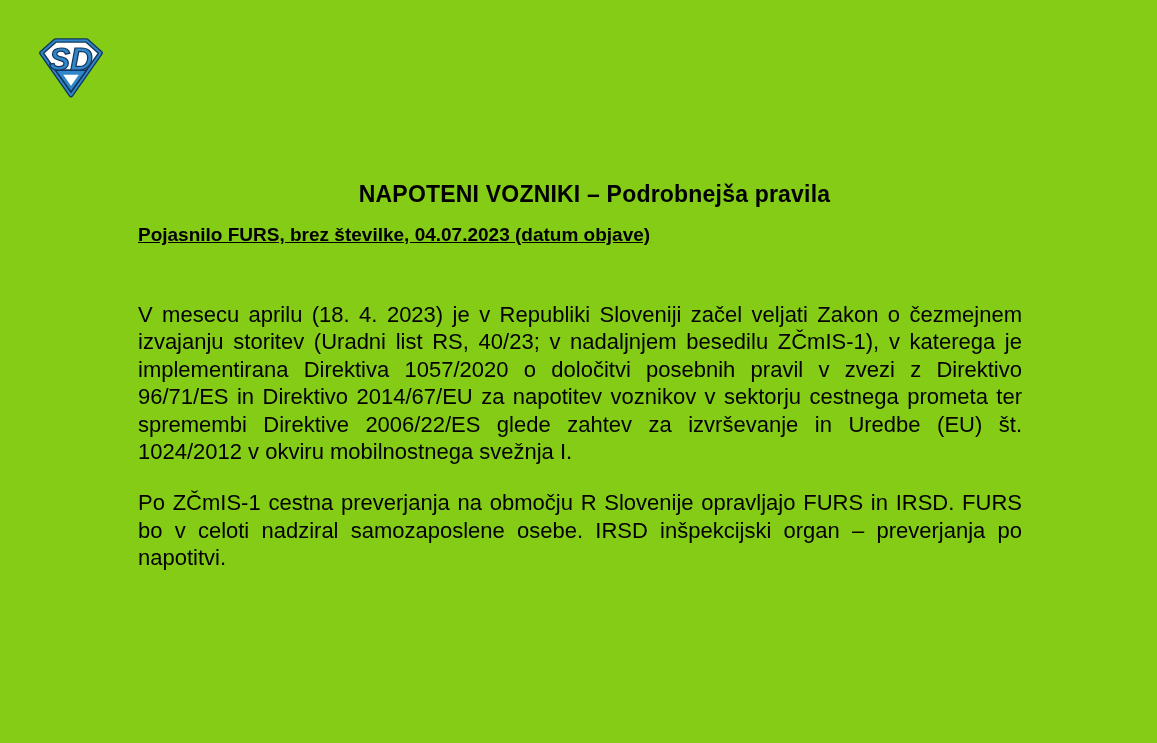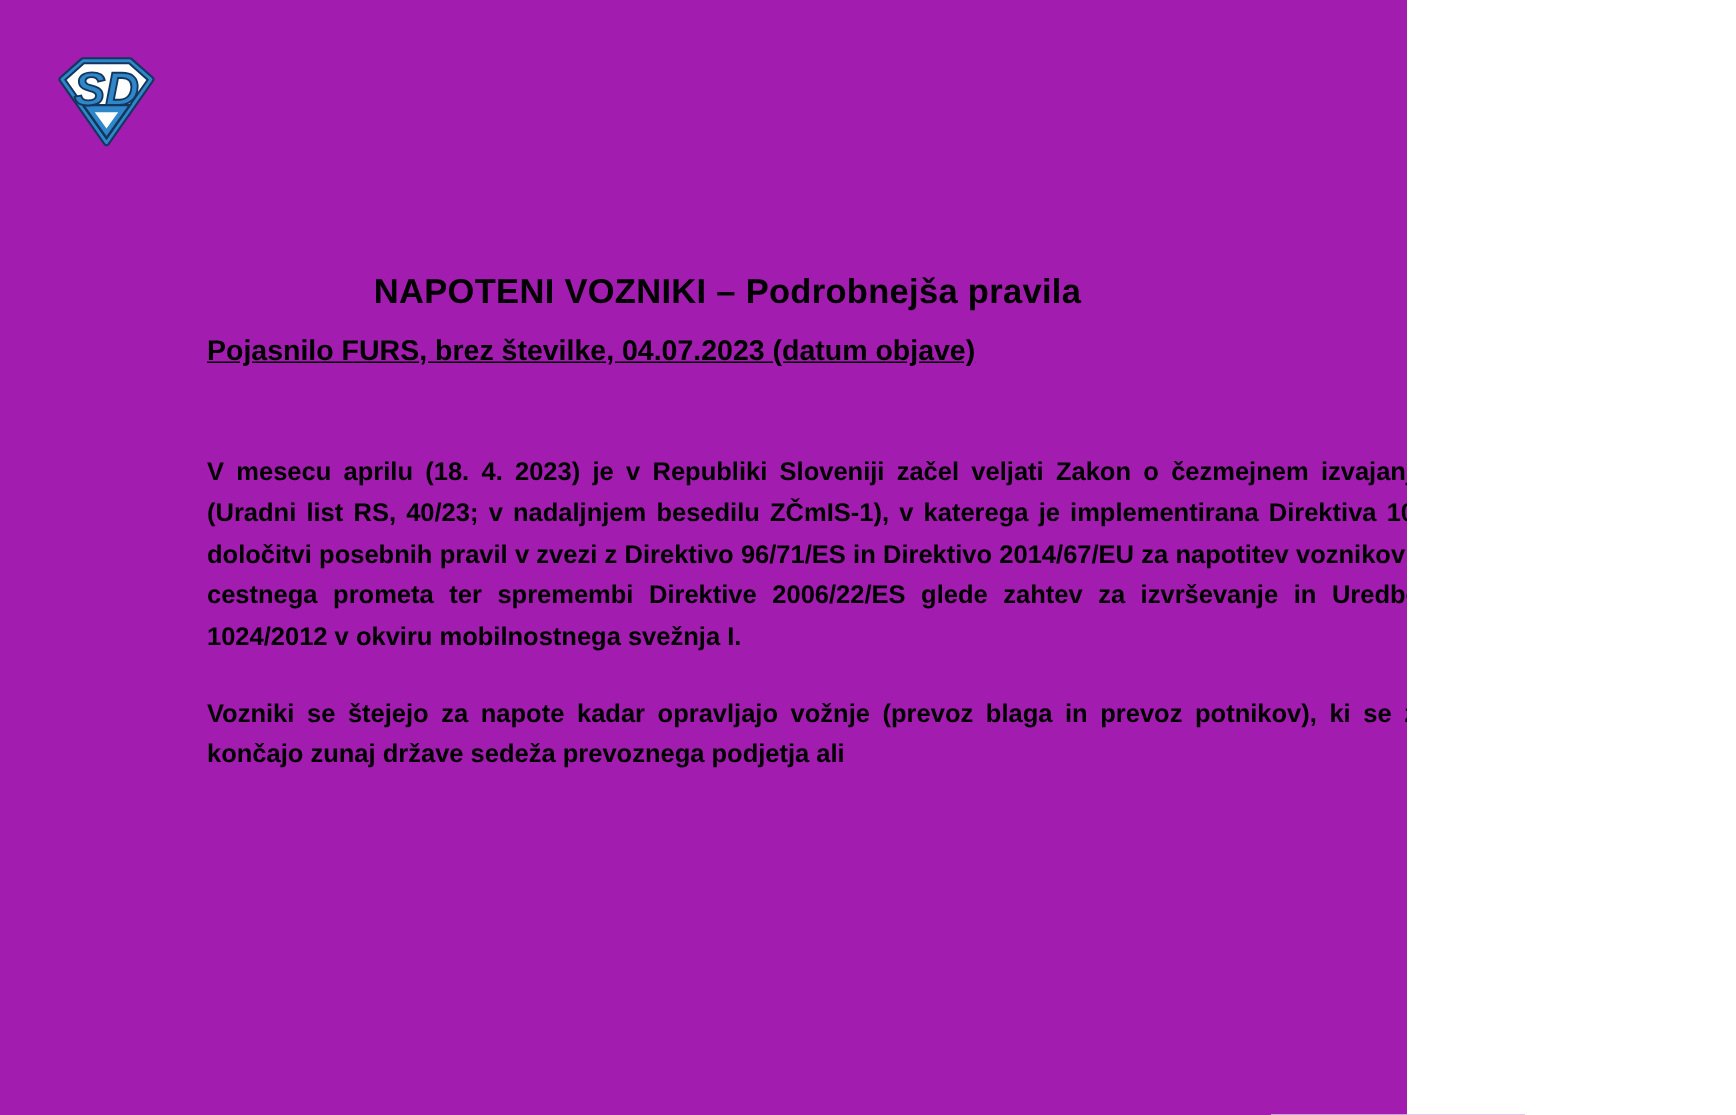--- a/index.html
+++ b/index.html
@@ -2,23 +2,23 @@
 <html><head>
 <meta charset="utf-8">
 <style>
   html, body {
     margin: 0;
     padding: 0;
     background: #ffffff;
   }
   .page {
     position: relative;
-    width: 938px;
+    width: 1157px;
     height: 743px;
-    background: #a21caf;
+    background: #84cc16;
     overflow: hidden;
     font-family: "Liberation Sans", "DejaVu Sans", sans-serif;
     color: #000000;
   }
   .logo {
     position: absolute;
     left: 32px;
     top: 34px;
     width: 78px;
     height: 66px;
@@ -42,24 +42,23 @@
     font-size: 19px;
     font-weight: bold;
     margin: 0;
     text-decoration: underline;
   }
   .doc-body {
     position: absolute;
     top: 301px;
     left: 138px;
     width: 884px;
-    font-size: 17px;
+    font-size: 22px;
     line-height: 27.4px;
     text-align: justify;
-    font-weight: bold;
   }
   .doc-body p {
     margin: 0 0 24px 0;
   }
   .doc-body p:last-child {
     margin-bottom: 0;
   }
 </style>
 </head>
 <body>
@@ -78,16 +77,16 @@
       <text x="50" y="46" text-anchor="middle" font-family="Liberation Sans, sans-serif" font-style="italic" font-weight="bold" font-size="40" fill="#2f86c8" stroke="#13365e" stroke-width="1.6">SD</text>
     </svg>
   </div>
 
   <h1 class="doc-title">NAPOTENI VOZNIKI – Podrobnejša pravila</h1>
 
   <h2 class="doc-subtitle">Pojasnilo FURS, brez številke, 04.07.2023 (datum objave)</h2>
 
   <div class="doc-body">
     <p>V mesecu aprilu (18. 4. 2023) je v Republiki Sloveniji začel veljati Zakon o čezmejnem izvajanju storitev (Uradni list RS, 40/23; v nadaljnjem besedilu ZČmIS-1), v katerega je implementirana Direktiva 1057/2020 o določitvi posebnih pravil v zvezi z Direktivo 96/71/ES in Direktivo 2014/67/EU za napotitev voznikov v sektorju cestnega prometa ter spremembi Direktive 2006/22/ES glede zahtev za izvrševanje in Uredbe (EU) št. 1024/2012 v okviru mobilnostnega svežnja I.</p>
-    <p>Vozniki se štejejo za napote kadar opravljajo vožnje (prevoz blaga in prevoz potnikov), ki se začnejo in končajo zunaj države sedeža prevoznega podjetja ali</p>
+    <p>Po ZČmIS-1 cestna preverjanja na območju R Slovenije opravljajo FURS in IRSD. FURS bo v celoti nadziral samozaposlene osebe. IRSD inšpekcijski organ – preverjanja po napotitvi.</p>
   </div>
 
 </div>
 
 </body></html>

